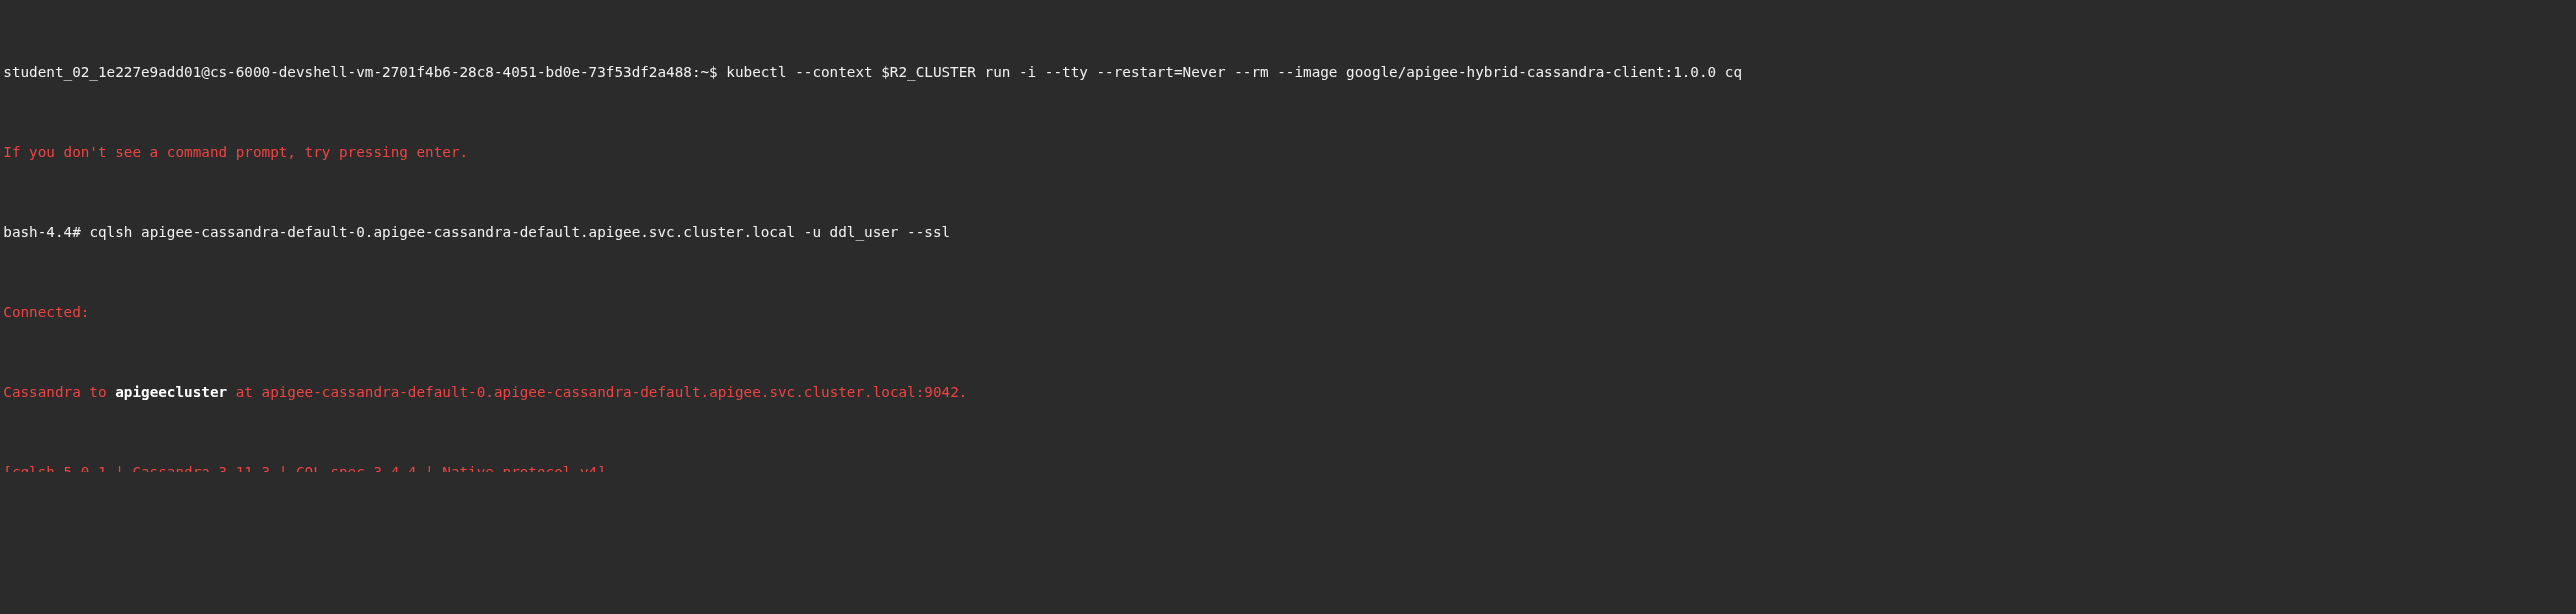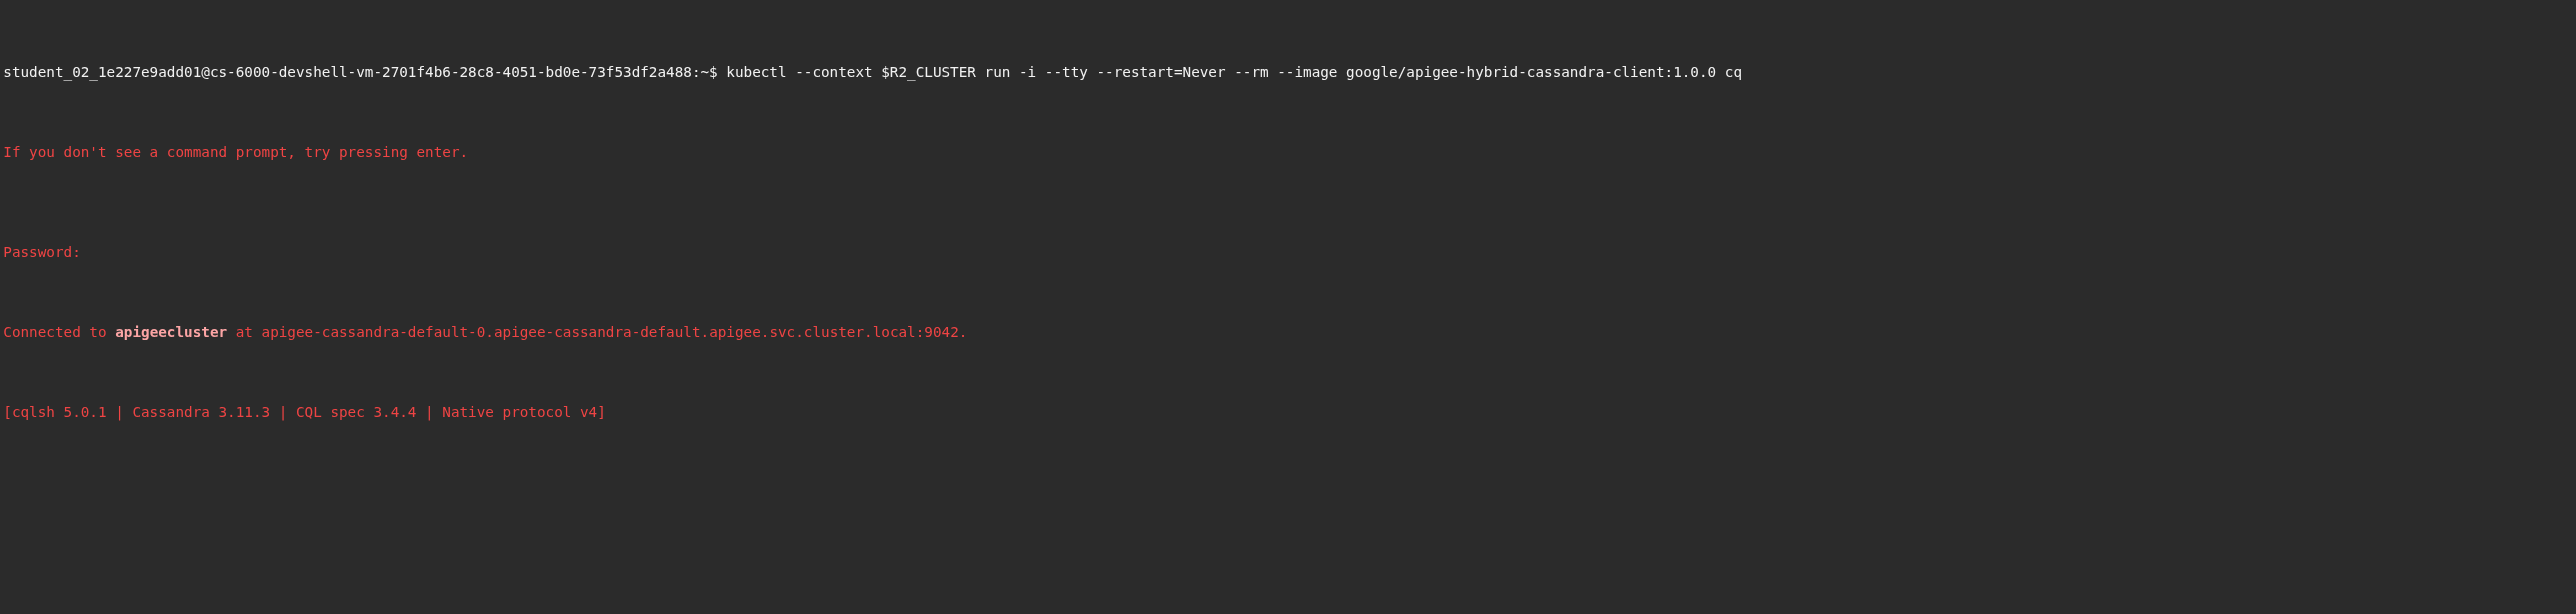--- a/index.html
+++ b/index.html
@@ -31,35 +31,36 @@
   .line {
     white-space: pre;
     height: 20px;
     display: block;
     overflow: hidden;
   }
 
   
   .c-default { color: #ef4444; }
   .c-white   { color: #f2f2f2; }
-  .c-blue    { color: #fca5a5; font-weight: bold; }
+  .c-blue    { color: #ffffff; font-weight: bold; }
 </style>
 </head>
 <body>
 
 <div id="terminal">
 
   <div class="line"><span class="c-white">student_02_1e227e9add01@cs-6000-devshell-vm-2701f4b6-28c8-4051-bd0e-73f53df2a488:~$ </span><span class="c-white">kubectl --context $R2_CLUSTER run -i --tty --restart=Never --rm --image google/apigee-hybrid-cassandra-client:1.0.0 cq</span></div>
 
   <div class="line"><span class="c-default">If you don't see a command prompt, try pressing enter.</span></div>
 
+  <div class="line"><span class="c-white">bash-4.4# </span><span class="c-white">cqlsh apigee-cassandra-default-0.apigee-cassandra-default.apigee.svc.cluster.local -u ddl_user --ssl</span></div>
 
-  <div class="line"><span class="c-default">Password:</span></div>
+  <div class="line"><span class="c-default">Connected:</span></div>
 
-  <div class="line"><span class="c-default">Connected to </span><span class="c-blue">apigeecluster</span><span class="c-default"> at apigee-cassandra-default-0.apigee-cassandra-default.apigee.svc.cluster.local:9042.</span></div>
+  <div class="line"><span class="c-default">Cassandra to </span><span class="c-blue">apigeecluster</span><span class="c-default"> at apigee-cassandra-default-0.apigee-cassandra-default.apigee.svc.cluster.local:9042.</span></div>
 
   <div class="line"><span class="c-default">[cqlsh 5.0.1 | Cassandra 3.11.3 | CQL spec 3.4.4 | Native protocol v4]</span></div>
 
   <div class="line"><span class="c-default">Use HELP for spec.</span></div>
 
   
 
   
 
   

